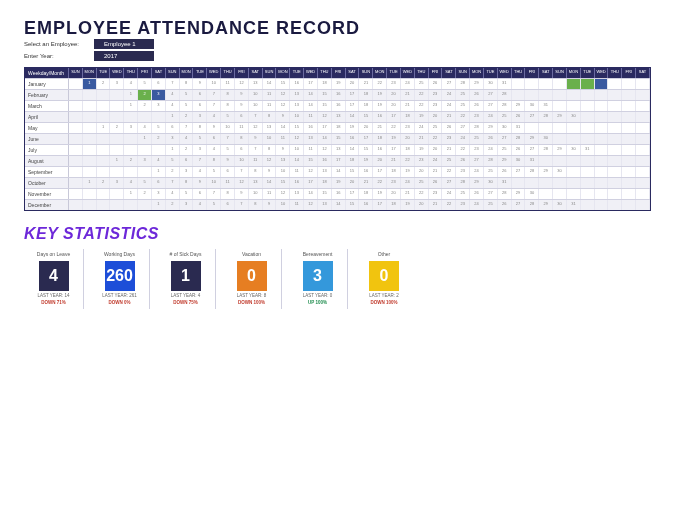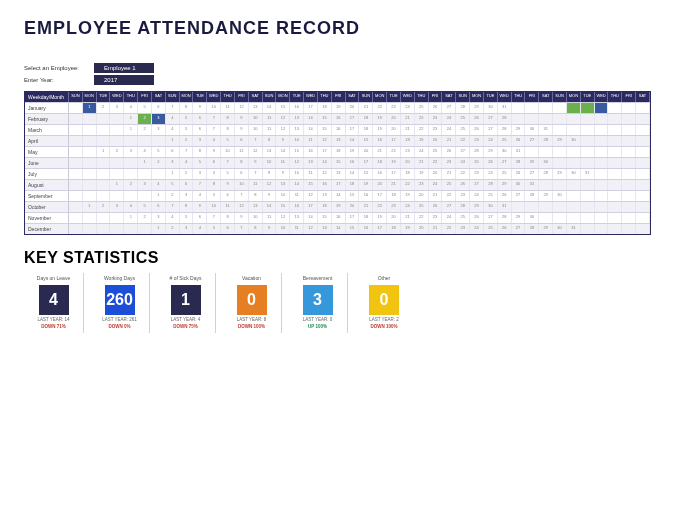--- a/index.html
+++ b/index.html
@@ -1,33 +1,33 @@
 <!DOCTYPE html>
 <html><head>
 <meta charset="utf-8">
 <style>
   * { box-sizing: border-box; margin: 0; padding: 0; }
   body { width: 675px; height: 520px; background: #fff; font-family: Arial, sans-serif; padding: 18px 24px; color: #2a2a3a; }
-  .title { font-size: 18px; font-weight: bold; letter-spacing: 1px; color: #1a1a40; margin-bottom: 24px; }
+  .title { font-size: 18px; font-weight: bold; letter-spacing: 1px; color: #1a1a40; margin-bottom: 0; }
   .controls { margin-bottom: 6px; }
   .ctrl-row { display: flex; align-items: center; margin-bottom: 2px; }
   .ctrl-label { font-size: 6px; width: 70px; color: #333; }
   .ctrl-val { background: #2a2a50; color: #fff; font-size: 6px; padding: 2px 10px; min-width: 60px; }
   .grid-wrap { border: 1px solid #2a2a60; }
   .grid-head { display: flex; background: #2a2a60; }
   .rowhead { width: 44px; flex-shrink: 0; font-size: 5px; color: #fff; background: #2a2a60; padding: 2px 3px; border-right: 1px solid #6a6aa0; }
   .cells { display: grid; grid-template-columns: repeat(42, 1fr); flex: 1; }
   .hcell { font-size: 4px; color: #fff; text-align: center; padding: 1px 0; border-right: 1px solid #6a6aa0; overflow: hidden; }
   .mrow { display: flex; border-top: 1px solid #d0d0e0; }
   .mrow:nth-child(even) { background: #f0f0f6; }
   .mrow .rowhead { color: #444; background: transparent; border-right: 1px solid #c8c8d8; }
   .dcell { font-size: 4px; color: #888; text-align: center; padding: 1px 0; border-right: 1px solid #e6e6f0; min-height: 9px; }
   .dcell.hl-g { background: #6ab04c; color: #fff; }
   .dcell.hl-b { background: #3a5aa0; color: #fff; }
-  .stats-title { font-size: 16px; font-weight: bold; letter-spacing: 0.5px; color: #000000; margin-top: 14px; margin-bottom: 6px; }
+  .stats-title { font-size: 16px; font-weight: bold; letter-spacing: 0.5px; color: #6d28d9; margin-top: 14px; margin-bottom: 6px; font-style: italic; }
   .stats { display: flex; gap: 6px; }
   .stat { width: 60px; text-align: center; border-right: 1px solid #d0d0e0; padding: 2px 4px 4px; }
   .stat:last-child { border-right: none; }
   .stat-label { font-size: 5px; color: #555; min-height: 8px; white-space: nowrap; overflow: hidden; }
   .stat-box { width: 30px; height: 30px; margin: 2px auto; display: flex; align-items: center; justify-content: center; font-size: 16px; font-weight: bold; color: #fff; }
   .stat-last { font-size: 4.5px; color: #666; margin-top: 2px; }
   .stat-chg { font-size: 4.5px; font-weight: bold; margin-top: 2px; }
 </style>
 </head>
 <body>

